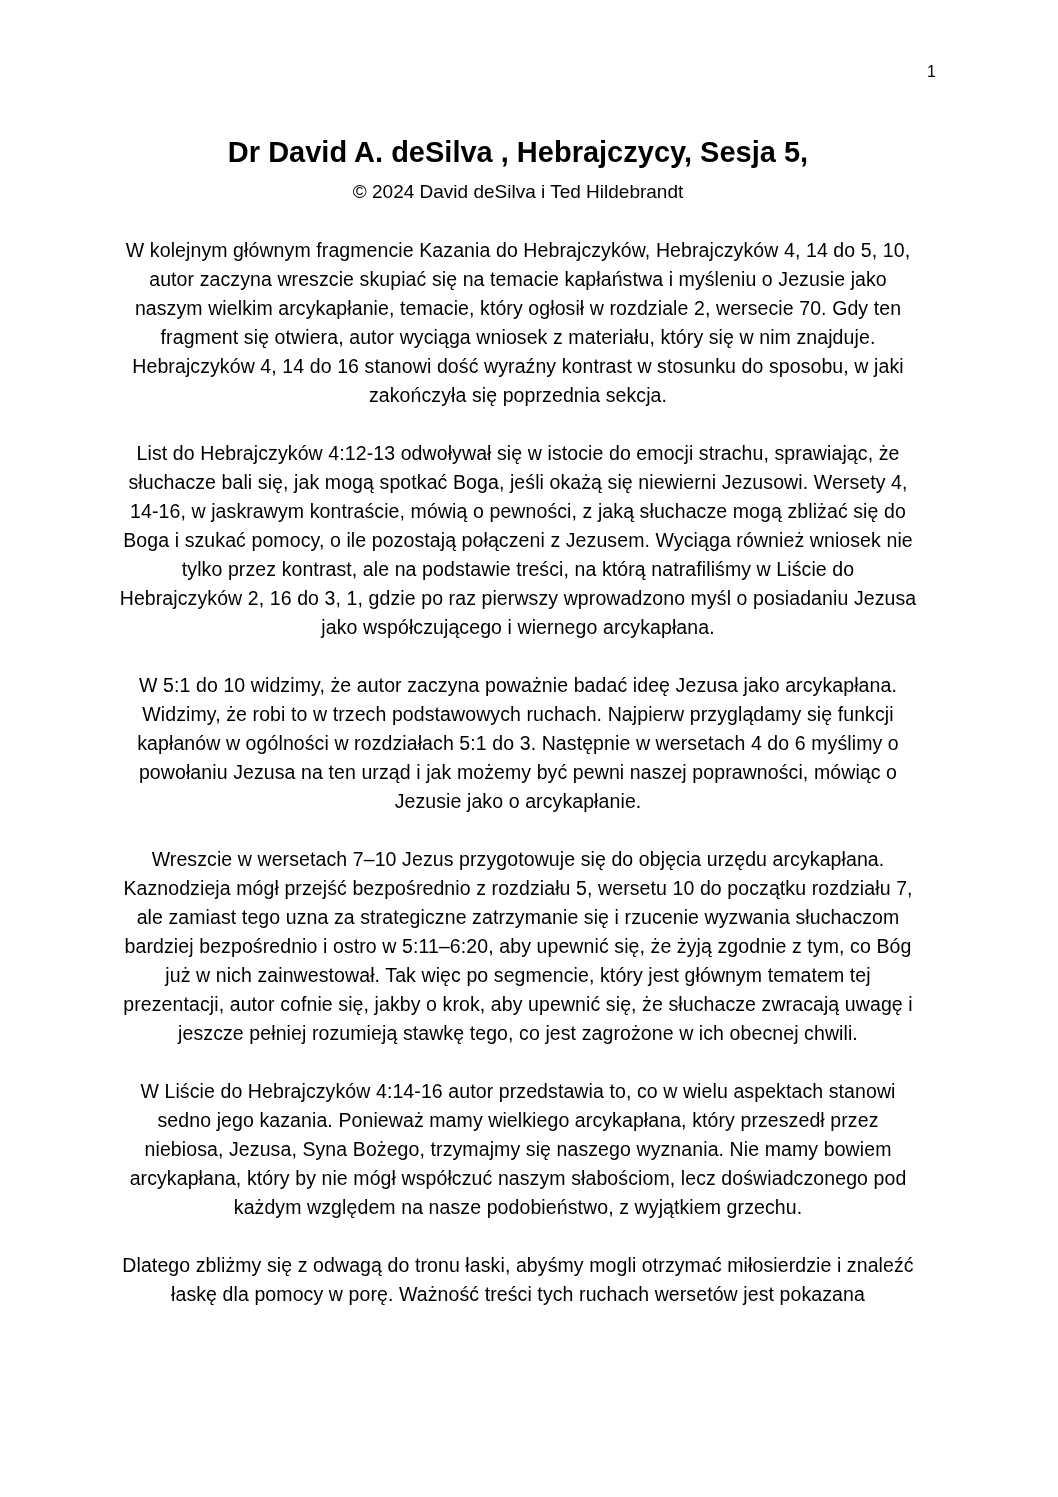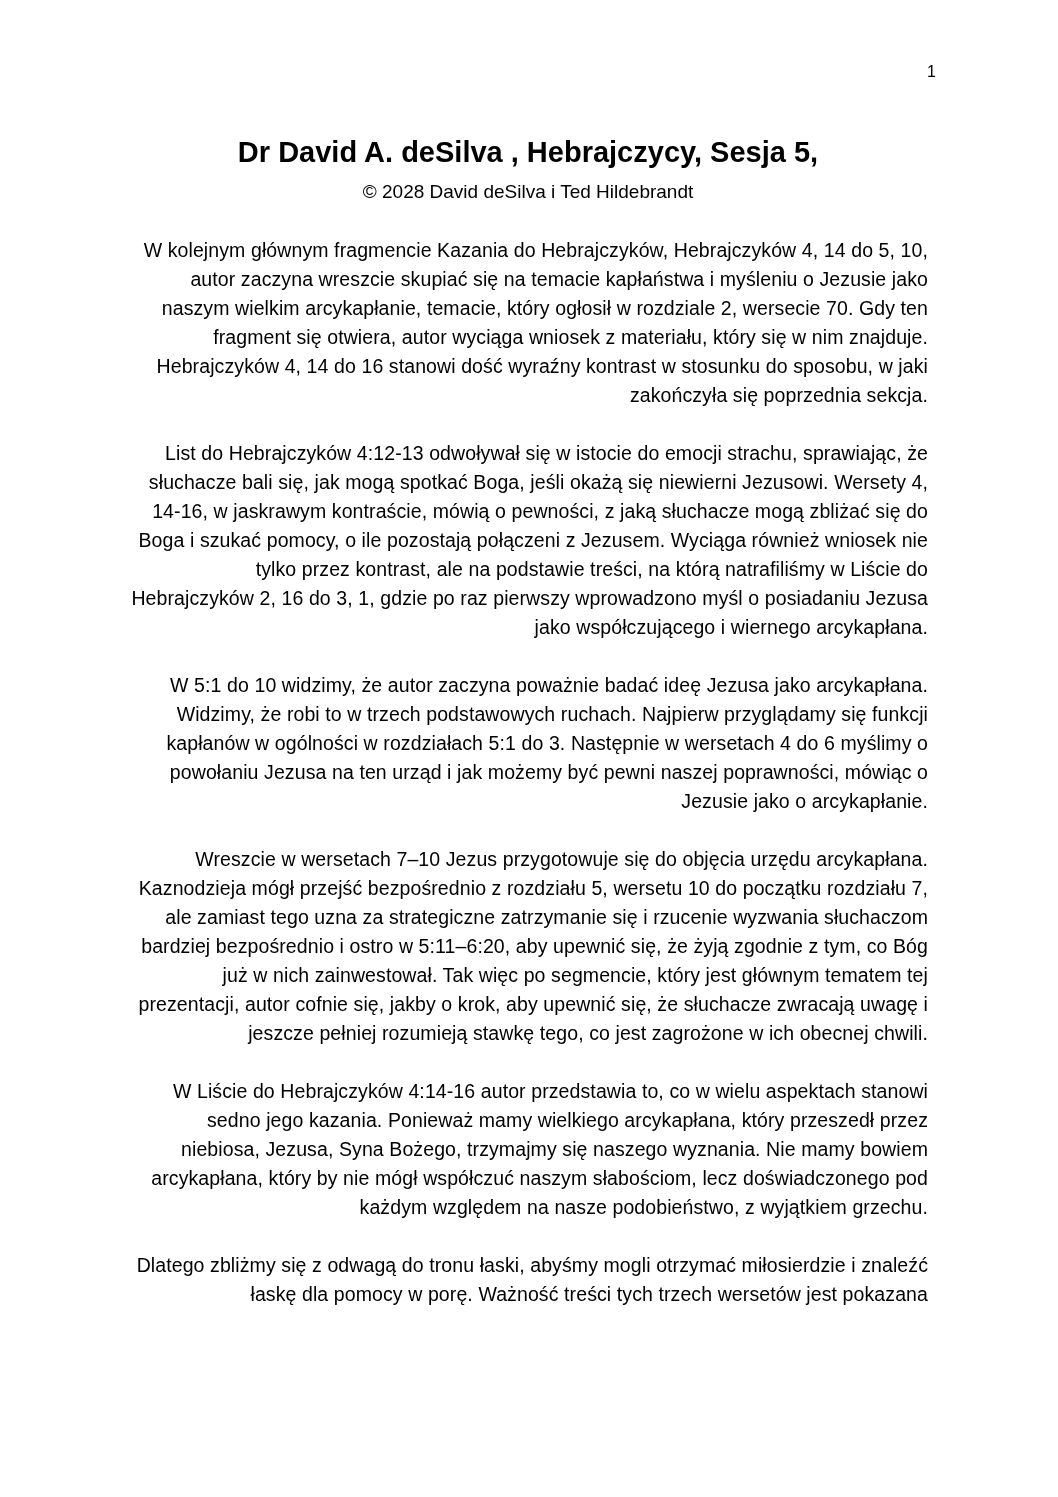--- a/index.html
+++ b/index.html
@@ -24,21 +24,21 @@
   .page-number {
     position: absolute;
     top: 64px;
     right: 122px;
     font-size: 16px;
     line-height: 1;
   }
   .content {
     position: absolute;
     top: 130px;
-    left: 128px;
+    left: 118px;
     width: 800px;
   }
   .title {
     text-align: center;
     font-weight: bold;
     font-size: 29px;
     line-height: 1.55;
     margin: 0;
   }
   .copyright {
@@ -47,46 +47,46 @@
     line-height: 1.4;
     margin-top: 4px;
   }
   .body-text {
     margin-top: 30px;
   }
   .body-text p {
     font-size: 19.5px;
     line-height: 29px;
     margin: 0 0 29px 0;
-    text-align: right;
+    text-align: center;
     letter-spacing: 0.1px;
   }
   .body-text p:last-child {
     margin-bottom: 0;
   }
 </style>
 </head>
 <body>
 
 <div class="page">
 
   <div class="page-number">1</div>
 
   <div class="content">
 
     <div class="title">
       <div>Dr David A. deSilva , Hebrajczycy, Sesja 5,</div>
     </div>
 
-    <div class="copyright">© 2028 David deSilva i Ted Hildebrandt</div>
+    <div class="copyright">© 2024 David deSilva i Ted Hildebrandt</div>
 
     <div class="body-text">
       <p>W kolejnym głównym fragmencie Kazania do Hebrajczyków, Hebrajczyków 4, 14 do 5, 10, autor zaczyna wreszcie skupiać się na temacie kapłaństwa i myśleniu o Jezusie jako naszym wielkim arcykapłanie, temacie, który ogłosił w rozdziale 2, wersecie 70. Gdy ten fragment się otwiera, autor wyciąga wniosek z materiału, który się w nim znajduje. Hebrajczyków 4, 14 do 16 stanowi dość wyraźny kontrast w stosunku do sposobu, w jaki zakończyła się poprzednia sekcja.</p>
       <p>List do Hebrajczyków 4:12-13 odwoływał się w istocie do emocji strachu, sprawiając, że słuchacze bali się, jak mogą spotkać Boga, jeśli okażą się niewierni Jezusowi. Wersety 4, 14-16, w jaskrawym kontraście, mówią o pewności, z jaką słuchacze mogą zbliżać się do Boga i szukać pomocy, o ile pozostają połączeni z Jezusem. Wyciąga również wniosek nie tylko przez kontrast, ale na podstawie treści, na którą natrafiliśmy w Liście do Hebrajczyków 2, 16 do 3, 1, gdzie po raz pierwszy wprowadzono myśl o posiadaniu Jezusa jako współczującego i wiernego arcykapłana.</p>
       <p>W 5:1 do 10 widzimy, że autor zaczyna poważnie badać ideę Jezusa jako arcykapłana. Widzimy, że robi to w trzech podstawowych ruchach. Najpierw przyglądamy się funkcji kapłanów w ogólności w rozdziałach 5:1 do 3. Następnie w wersetach 4 do 6 myślimy o powołaniu Jezusa na ten urząd i jak możemy być pewni naszej poprawności, mówiąc o Jezusie jako o arcykapłanie.</p>
       <p>Wreszcie w wersetach 7–10 Jezus przygotowuje się do objęcia urzędu arcykapłana. Kaznodzieja mógł przejść bezpośrednio z rozdziału 5, wersetu 10 do początku rozdziału 7, ale zamiast tego uzna za strategiczne zatrzymanie się i rzucenie wyzwania słuchaczom bardziej bezpośrednio i ostro w 5:11–6:20, aby upewnić się, że żyją zgodnie z tym, co Bóg już w nich zainwestował. Tak więc po segmencie, który jest głównym tematem tej prezentacji, autor cofnie się, jakby o krok, aby upewnić się, że słuchacze zwracają uwagę i jeszcze pełniej rozumieją stawkę tego, co jest zagrożone w ich obecnej chwili.</p>
       <p>W Liście do Hebrajczyków 4:14-16 autor przedstawia to, co w wielu aspektach stanowi sedno jego kazania. Ponieważ mamy wielkiego arcykapłana, który przeszedł przez niebiosa, Jezusa, Syna Bożego, trzymajmy się naszego wyznania. Nie mamy bowiem arcykapłana, który by nie mógł współczuć naszym słabościom, lecz doświadczonego pod każdym względem na nasze podobieństwo, z wyjątkiem grzechu.</p>
-      <p>Dlatego zbliżmy się z odwagą do tronu łaski, abyśmy mogli otrzymać miłosierdzie i znaleźć łaskę dla pomocy w porę. Ważność treści tych trzech wersetów jest pokazana</p>
+      <p>Dlatego zbliżmy się z odwagą do tronu łaski, abyśmy mogli otrzymać miłosierdzie i znaleźć łaskę dla pomocy w porę. Ważność treści tych ruchach wersetów jest pokazana</p>
     </div>
 
   </div>
 
 </div>
 
 </body></html>

